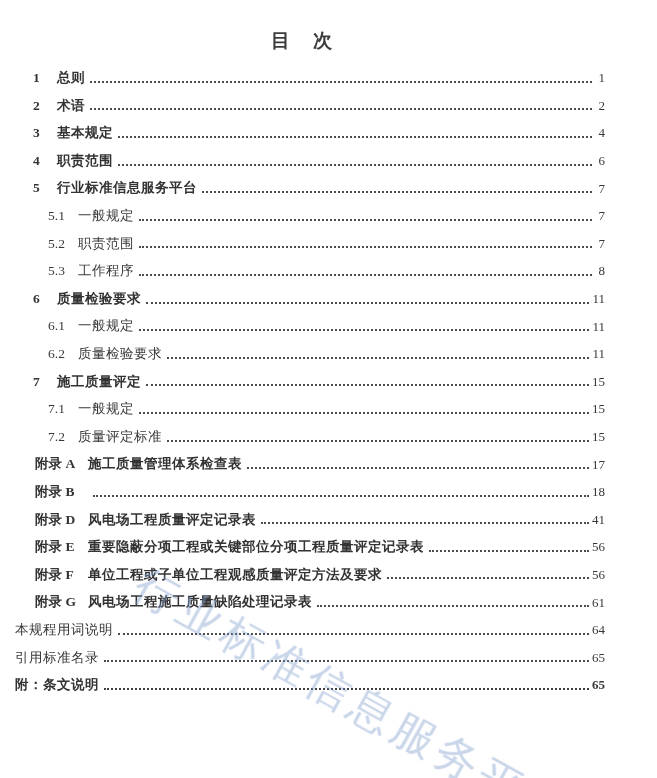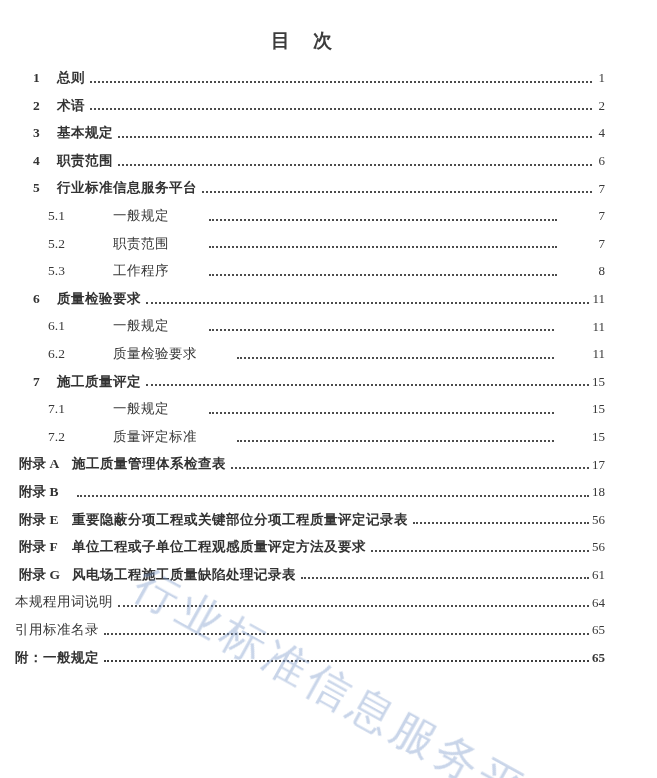--- a/index.html
+++ b/index.html
@@ -39,23 +39,23 @@
     padding-right: 52px;
     font-size: 13.5px;
     line-height: 1;
   }
   .toc-row .num {
     flex: 0 0 auto;
     white-space: pre;
   }
   .toc-row.chapter  { padding-left: 33px; }
   .toc-row.chapter  .num { width: 24px; }
-  .toc-row.sub      { padding-left: 48px; gap: 35px; }
+  .toc-row.sub      { padding-left: 48px; }
   .toc-row.sub      .num { width: 30px; }
-  .toc-row.appendix { padding-left: 19px; }
+  .toc-row.appendix { padding-left: 35px; }
   .toc-row.appendix .num { width: 53px; }
   .toc-row.plain    { padding-left: 15px; }
   .toc-row .label { flex: 0 0 auto; white-space: pre; letter-spacing: 0.5px; }
   .toc-row .leader {
     flex: 1 1 auto;
     height: 0;
     border-bottom: 2px dotted #4c4c4c;
     margin: 0 3px 0 5px;
     position: relative;
     top: 4px;
@@ -182,20 +182,26 @@
     <span class="label">施工质量管理体系检查表</span>
     <span class="leader"></span>
     <span class="pagenum">17</span>
   </div>
       <div class="toc-row appendix bold">
     <span class="num">附录 B</span>
     <span class="leader"></span>
     <span class="pagenum">18</span>
   </div>
       <div class="toc-row appendix bold">
+    <span class="num">附录 D</span>
+    <span class="label">风电场工程质量评定记录表</span>
+    <span class="leader"></span>
+    <span class="pagenum">41</span>
+  </div>
+      <div class="toc-row appendix bold">
     <span class="num">附录 E</span>
     <span class="label">重要隐蔽分项工程或关键部位分项工程质量评定记录表</span>
     <span class="leader"></span>
     <span class="pagenum">56</span>
   </div>
       <div class="toc-row appendix bold">
     <span class="num">附录 F</span>
     <span class="label">单位工程或子单位工程观感质量评定方法及要求</span>
     <span class="leader"></span>
     <span class="pagenum">56</span>
@@ -213,20 +219,20 @@
     <span class="pagenum">64</span>
   </div>
       <div class="toc-row plain">
 
     <span class="label">引用标准名录</span>
     <span class="leader"></span>
     <span class="pagenum">65</span>
   </div>
       <div class="toc-row plain bold bold-page">
 
-    <span class="label">附：一般规定</span>
+    <span class="label">附：条文说明</span>
     <span class="leader"></span>
     <span class="pagenum">65</span>
   </div>
     </div>
 
   <div class="watermark">行业标准信息服务平台</div>
 </div>
 
 </body></html>

